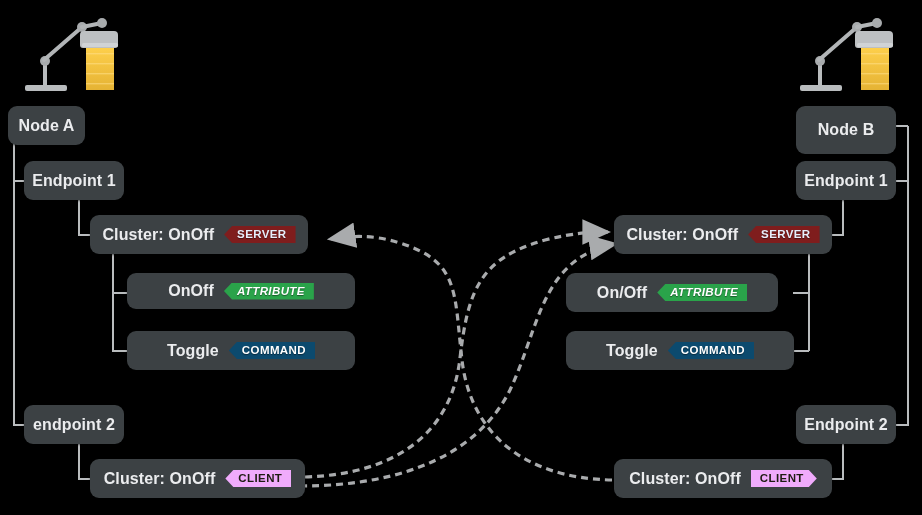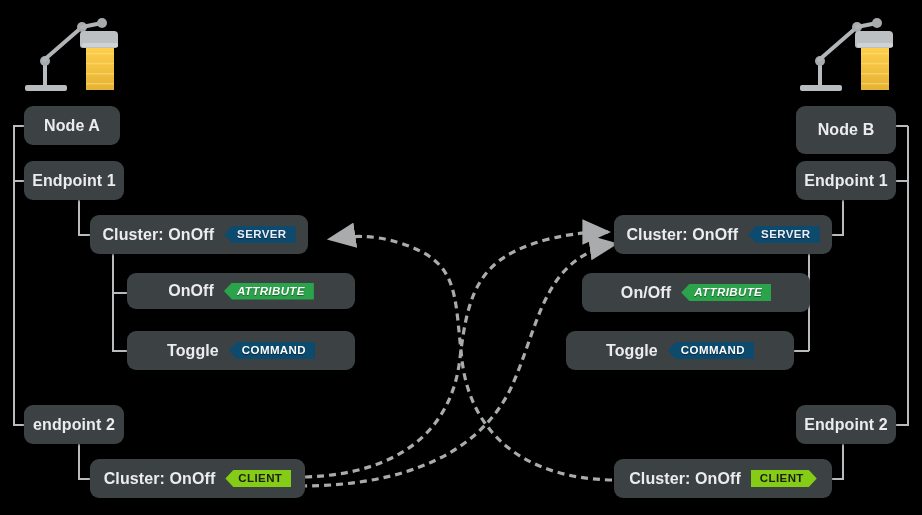--- a/index.html
+++ b/index.html
@@ -81,22 +81,22 @@
     -webkit-clip-path: polygon(8px 0, 100% 0, 100% 100%, 8px 100%, 0 50%);
     clip-path: polygon(8px 0, 100% 0, 100% 100%, 8px 100%, 0 50%);
     text-shadow: 0 1px 1px rgba(0,0,0,.45);
   }
   
   .badge.flip {
     padding: 0 13px 0 9px;
     -webkit-clip-path: polygon(0 0, calc(100% - 8px) 0, 100% 50%, calc(100% - 8px) 100%, 0 100%);
     clip-path: polygon(0 0, calc(100% - 8px) 0, 100% 50%, calc(100% - 8px) 100%, 0 100%);
   }
-  .badge.server  { background: #0c4a6e; color: #e8eefb; }
-  .badge.client  { background: #84cc16; color: #1e1c13; text-shadow: none; }
+  .badge.server  { background: #7f1d1d; color: #e8eefb; }
+  .badge.client  { background: #f0abfc; color: #1e1c13; text-shadow: none; }
   .badge.attribute { background: #2aa34a; color: #ffffff; font-style: italic; }
   .badge.command { background: #0c4a6e; color: #ffffff; }
 
   
   .lamp {
     position: absolute;
     width: 110px;
     height: 95px;
     z-index: 2;
   }
@@ -208,21 +208,21 @@
   <div class="line h" style="left:896px; top:180px; width:12px;"></div>
   <div class="line h" style="left:896px; top:424px; width:12px;"></div>
   <div class="line v" style="left:842px; top:200px; height:35px;"></div>
   <div class="line h" style="left:830px; top:234px; width:14px;"></div>
   <div class="line v" style="left:808px; top:254px; height:97px;"></div>
   <div class="line h" style="left:793px; top:292px; width:16px;"></div>
   <div class="line h" style="left:793px; top:350px; width:16px;"></div>
   <div class="line v" style="left:842px; top:444px; height:35px;"></div>
   <div class="line h" style="left:830px; top:478px; width:14px;"></div>
 
-  <div class="box" style="left:24px; top:106px; width:96px; height:39px;">
+  <div class="box" style="left:8px; top:106px; width:77px; height:39px;">
     <span class="label">Node A</span>
   </div>
 
   <div class="box" style="left:24px; top:161px; width:100px; height:39px;">
     <span class="label">Endpoint 1</span>
   </div>
 
   <div class="box cluster" style="left:90px; top:215px; width:218px; height:39px;">
     <div class="rowline">
       <span class="label">Cluster: OnOff</span>
@@ -263,21 +263,21 @@
     <span class="label">Endpoint 1</span>
   </div>
 
   <div class="box cluster" style="left:614px; top:215px; width:218px; height:39px;">
     <div class="rowline">
       <span class="label">Cluster: OnOff</span>
       <span class="badge server">SERVER</span>
     </div>
   </div>
 
-  <div class="box leaf" style="left:566px; top:273px; width:228px; height:39px;margin-left:16px;">
+  <div class="box leaf" style="left:566px; top:273px; width:212px; height:39px;">
     <div class="rowline">
       <span class="label">On/Off</span>
       <span class="badge attribute">ATTRIBUTE</span>
     </div>
   </div>
 
   <div class="box leaf" style="left:566px; top:331px; width:228px; height:39px;">
     <div class="rowline">
       <span class="label">Toggle</span>
       <span class="badge command">COMMAND</span>

